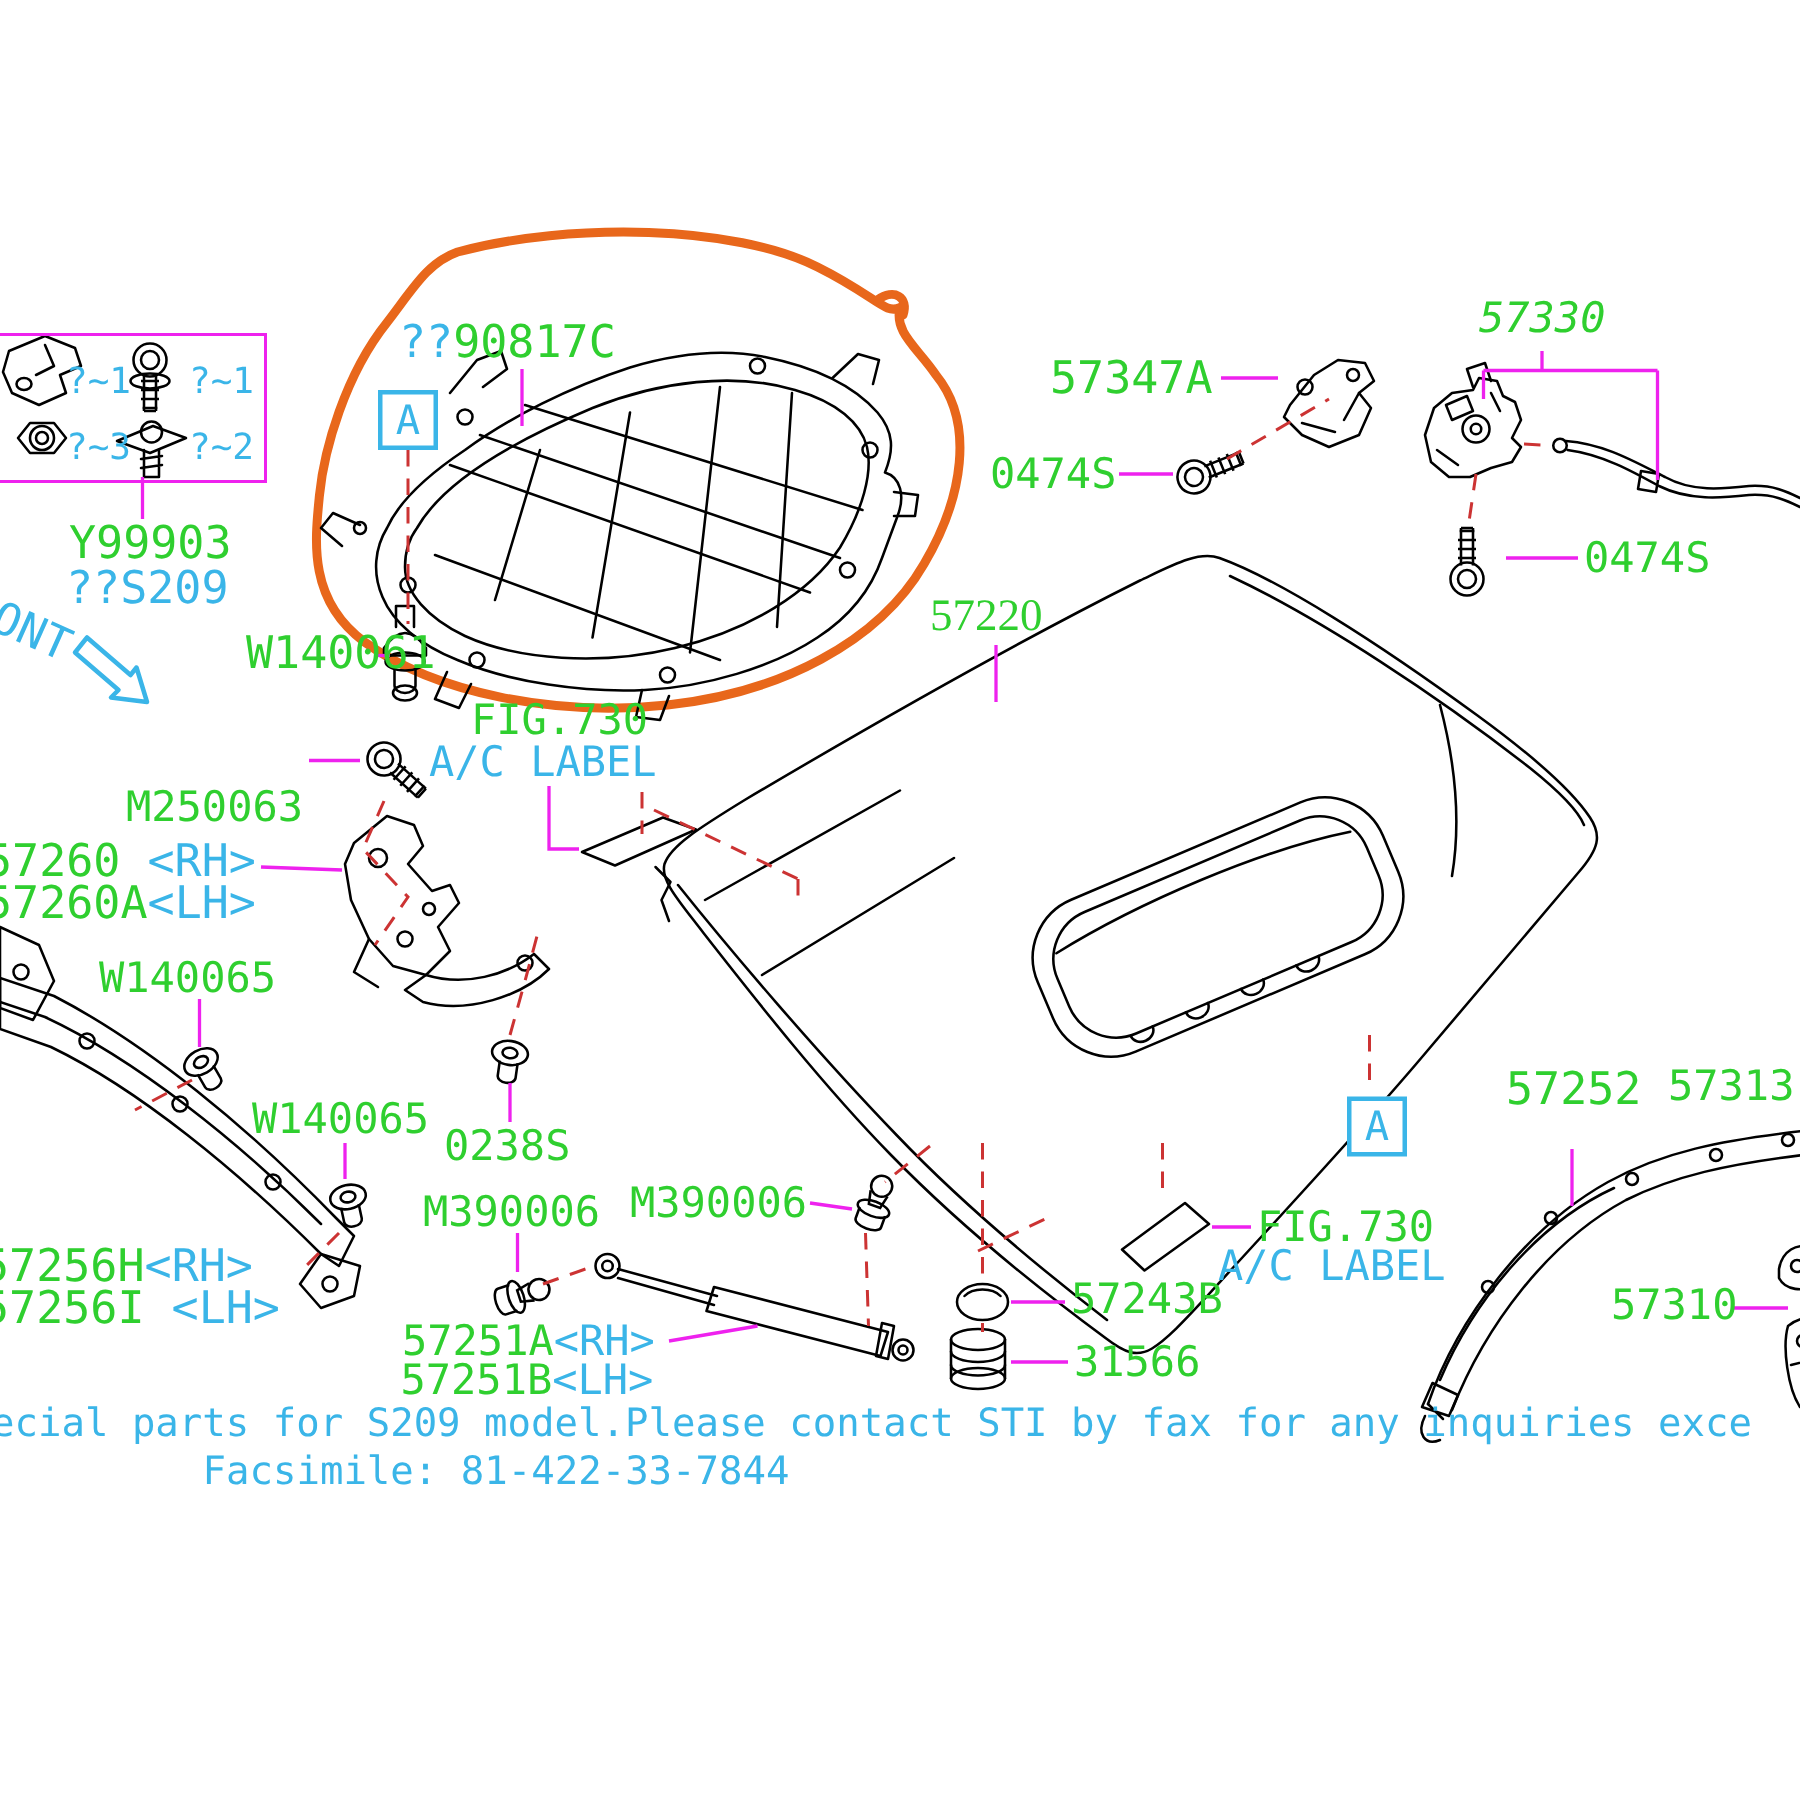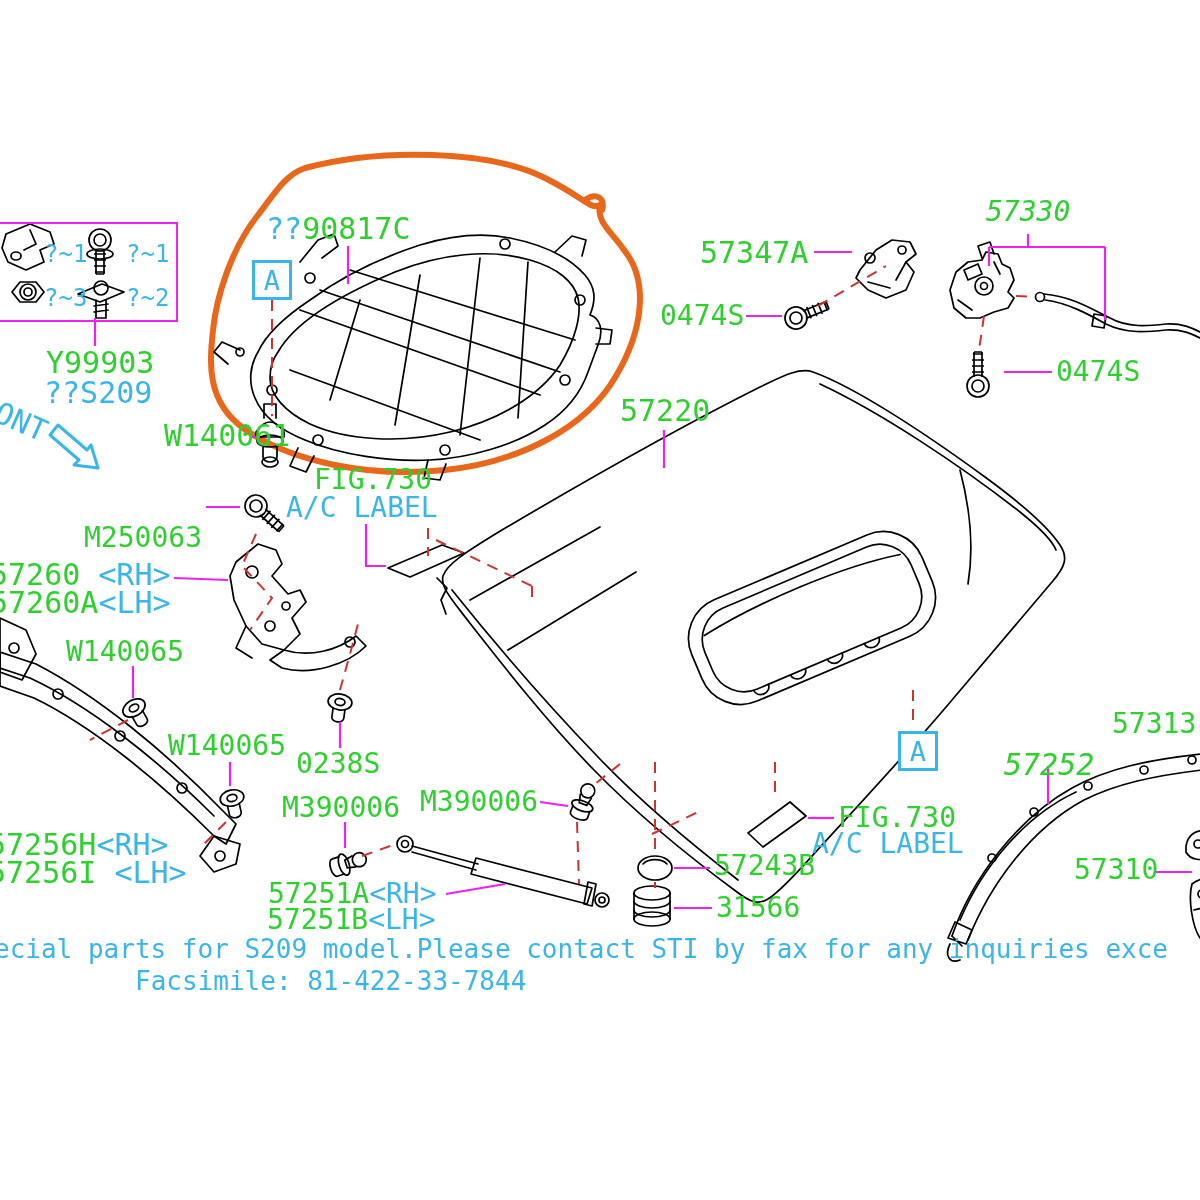--- a/index.html
+++ b/index.html
@@ -283,21 +283,21 @@
   <span class="ref">??</span><span>90817C</span>
 </div>
 
 <div class="abox" style="left:252px;top:260px;">A</div>
 <div class="abox" style="left:898px;top:731px;">A</div>
 
 <div class="lbl" style="left:700px;top:238px;">57347A</div>
 <div class="lbl s28" style="left:660px;top:302px;">0474S</div>
 <div class="lbl s28" style="left:986px;top:198px;font-style:italic;">57330</div>
 <div class="lbl s28" style="left:1056px;top:358px;">0474S</div>
-<div class="lbl" style="left:620px;top:396px;">57220</div>
+<div class="lbl" style="left:620px;top:396px;font-family:Liberation Serif, serif;">57220</div>
 
 <div class="lbl s28" style="left:314px;top:466px;">FIG.730</div>
 <div class="lbl ref s28" style="left:286px;top:494px;">A/C LABEL</div>
 
 <div class="lbl" style="left:124px;top:421px;margin-left:40px;">W140061</div>
 <div class="lbl s28" style="left:84px;top:492px;margin-top:32px;">M250063</div>
 
 <div class="lbl row" style="left:-10px;top:560px;">
   <span>57260</span><span class="ref gap">&lt;RH&gt;</span>
 </div>
@@ -325,20 +325,20 @@
 <div class="lbl row" style="left:-12px;top:858px;">
   <span>57256I</span><span class="ref gap">&lt;LH&gt;</span>
 </div>
 
 <div class="lbl s28" style="left:714px;top:852px;">57243B</div>
 <div class="lbl s28" style="left:716px;top:894px;">31566</div>
 
 <div class="lbl s28" style="left:838px;top:804px;">FIG.730</div>
 <div class="lbl ref s28" style="left:812px;top:830px;">A/C LABEL</div>
 
-<div class="lbl" style="left:1004px;top:750px;font-style:italic;">57252</div>
+<div class="lbl" style="left:1004px;top:712px;">57252</div>
 <div class="lbl s28" style="left:1112px;top:710px;">57313-</div>
 <div class="lbl s28" style="left:1074px;top:856px;">57310</div>
 
 <div class="lbl ref s26" style="left:-6px;top:936px;">ecial parts for S209 model.Please contact STI by fax for any inquiries exce</div>
 <div class="lbl ref s26" style="left:135px;top:968px;">Facsimile: 81-422-33-7844</div>
 
 </div>
 
 </body></html>

